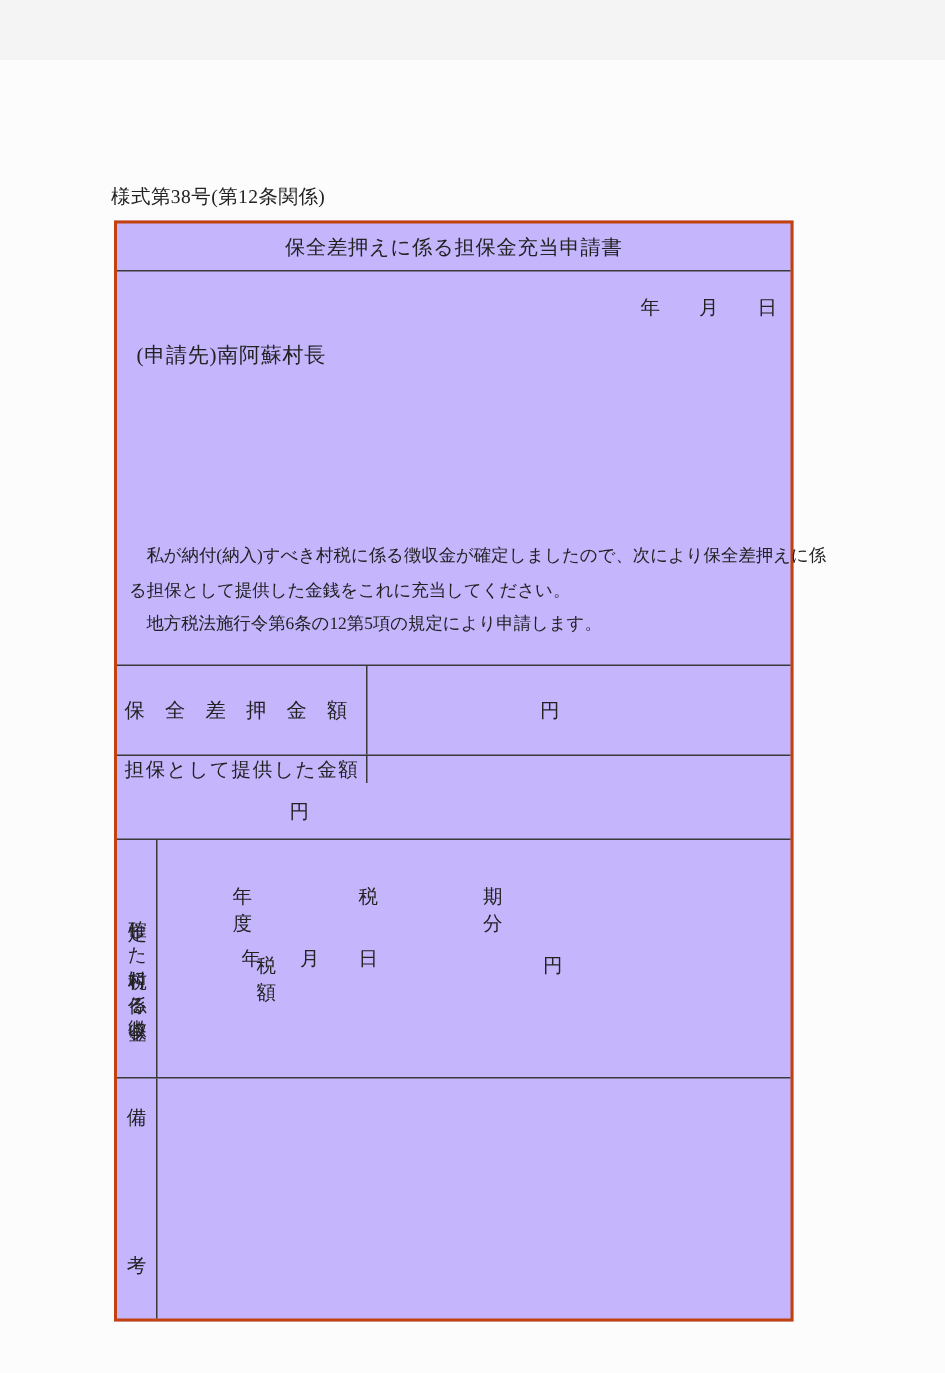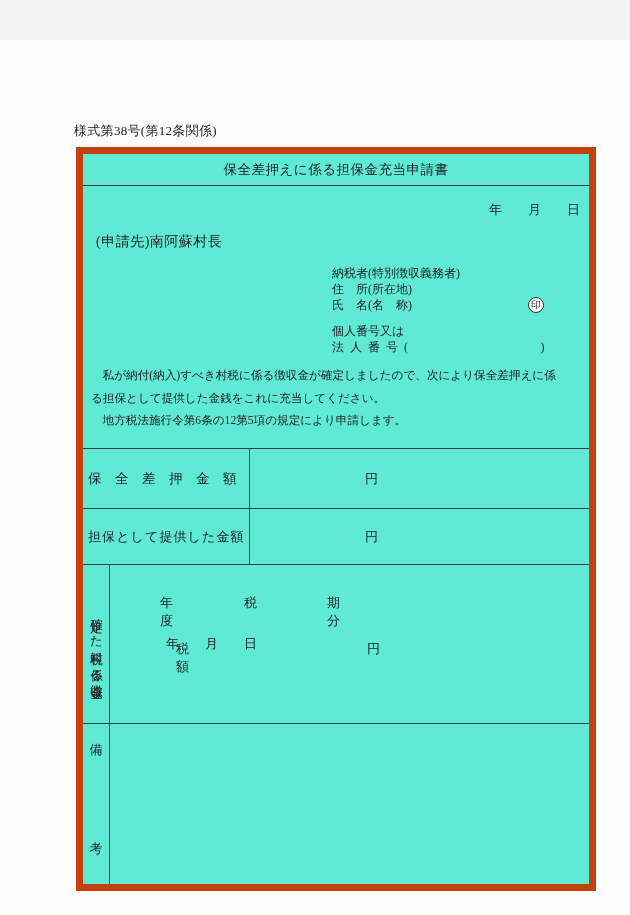--- a/index.html
+++ b/index.html
@@ -20,23 +20,23 @@
     position: absolute;
     left: 74px;
     top: 82px;
     font-size: 13px;
     letter-spacing: 0.3px;
   }
   .form-table {
     position: absolute;
     left: 76px;
     top: 107px;
-    width: 520px;
-    border: 7px solid #c2410c;
-    background: #5eead4;
+    width: 453px;
+    border: 2px solid #c2410c;
+    background: #c4b5fd;
   }
   .t-title {
     height: 32px;
     border-bottom: 1px solid #3a3a3a;
     text-align: center;
     line-height: 31px;
     font-size: 13.5px;
     letter-spacing: 0.5px;
   }
   .t-head {
@@ -97,21 +97,21 @@
     font-size: 11.6px;
     line-height: 22.5px;
     letter-spacing: 0px;
   }
   .body-text p { text-indent: 1em; }
   .t-row {
     display: flex;
     border-bottom: 1px solid #3a3a3a;
   }
   .t-row1 { height: 60px; }
-  .t-row2 { height: 56px; }
+  .t-row2 { height: 56px; flex-direction: column; }
   .row-label {
     width: 167px;
     border-right: 1px solid #3a3a3a;
     display: flex;
     align-items: center;
     padding-left: 5px;
     font-size: 13.5px;
     text-align: center;
   }
   .t-row2 .row-label { font-size: 13px; letter-spacing: 1.1px; }
@@ -202,34 +202,20 @@
   <div class="form-no">様式第38号(第12条関係)</div>
 
   <div class="form-table">
 
     <div class="t-title">保全差押えに係る担保金充当申請書</div>
 
     <div class="t-head">
       <div class="date-line">年　　月　　日</div>
       <div class="addressee">(申請先)南阿蘇村長</div>
 
-      <div class="taxpayer">
-        <div class="line">納税者(特別徴収義務者)</div>
-        <div class="line">住　所(所在地)</div>
-        <div class="line name-line">
-          <span>氏　名(名　称)</span>
-          <span class="seal">印</span>
-        </div>
-        <div class="num-gap"></div>
-        <div class="line">個人番号又は</div>
-        <div class="line num-line2">
-          <span>法 人 番 号 (</span>
-          <span>)</span>
-        </div>
-      </div>
 
       <div class="body-text">
         <p>私が納付(納入)すべき村税に係る徴収金が確定しましたので、次により保全差押えに係る担保として提供した金銭をこれに充当してください。</p>
         <p>地方税法施行令第6条の12第5項の規定により申請します。</p>
       </div>
     </div>
 
     <div class="t-row t-row1">
       <div class="row-label">保　全　差　押　金　額</div>
       <div class="row-value">円</div>

